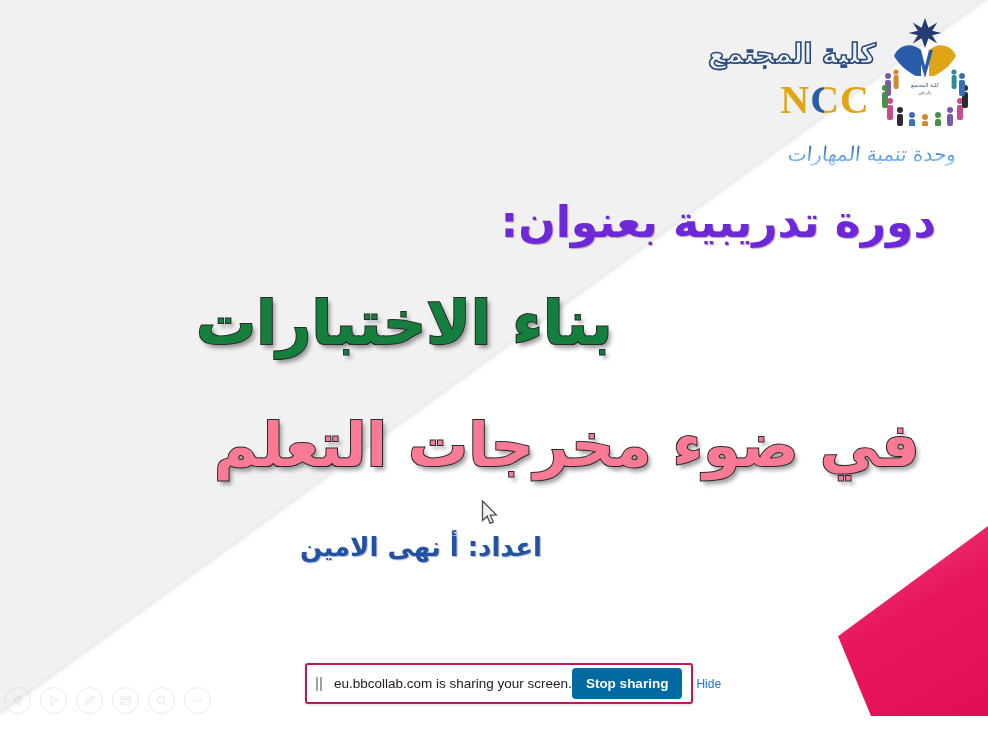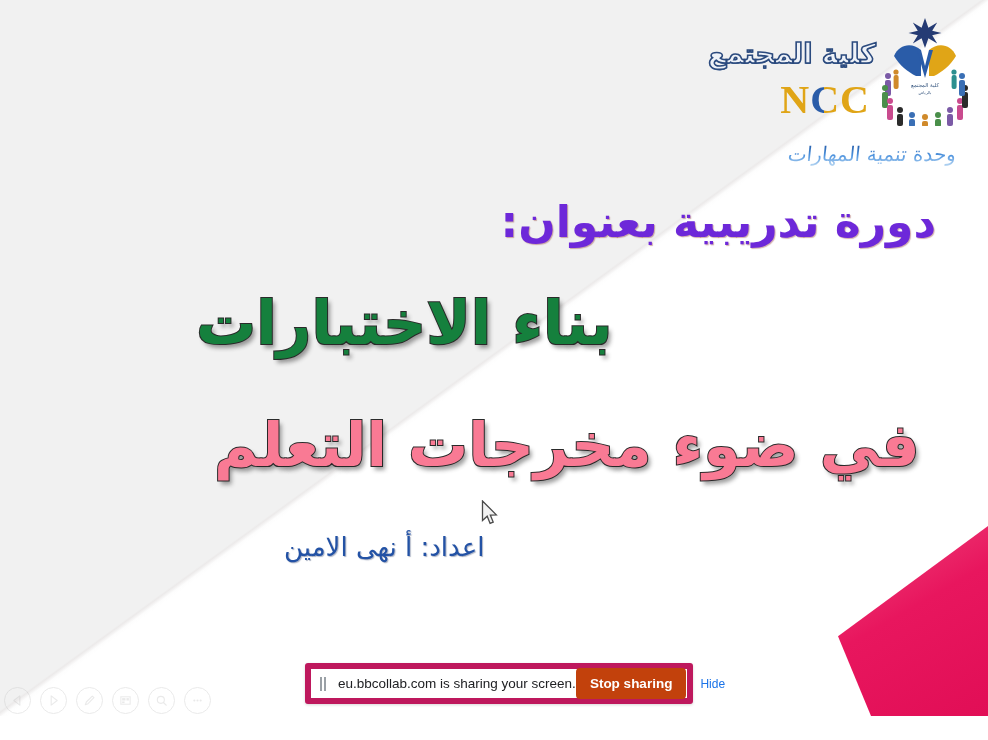--- a/index.html
+++ b/index.html
@@ -155,25 +155,25 @@
     color: #f97a94;
     white-space: nowrap;
     -webkit-text-stroke: 2px #2b2b2b;
     paint-order: stroke fill;
     text-shadow: 3px 4px 4px rgba(40,40,40,0.45);
     margin-left: 48px;
   }
   .line-author {
     position: absolute;
     top: 532px;
-    left: 284px;
+    left: 300px;
     direction: rtl;
     font-family: "DejaVu Sans", sans-serif;
     font-size: 26px;
-    font-weight: normal;
+    font-weight: bold;
     color: #2352a5;
     white-space: nowrap;
     text-shadow: 1px 1px 1px rgba(20,40,90,0.35);
   }
 
   
   .cursor {
     position: absolute;
     left: 481px;
     top: 500px;
@@ -183,21 +183,21 @@
   }
 
   
   .share-bar {
     position: absolute;
     left: 305px;
     top: 663px;
     width: 388px;
     height: 41px;
     background: #ffffff;
-    border: 6px solid #be185d;
+    border: 2px solid #be185d;
     border-radius: 3px;
     box-shadow: 0 1px 3px rgba(0,0,0,0.16);
     display: flex;
     align-items: center;
     padding: 0 9px;
     box-sizing: border-box;
   }
   .share-grip {
     width: 10px;
     height: 14px;
@@ -213,21 +213,21 @@
     background: #9aa0a6;
   }
   .share-text {
     font-size: 13.5px;
     color: #202124;
     white-space: nowrap;
     flex: 1 1 auto;
     font-family: "Liberation Sans", sans-serif;
   }
   .share-stop {
-    background: #c2410c;
+    background: #0369a1;
     color: #ffffff;
     border: none;
     border-radius: 4px;
     font-size: 13.5px;
     font-weight: bold;
     padding: 8px 14px;
     cursor: pointer;
     white-space: nowrap;
     font-family: "Liberation Sans", sans-serif;
     margin-right: 6px;

